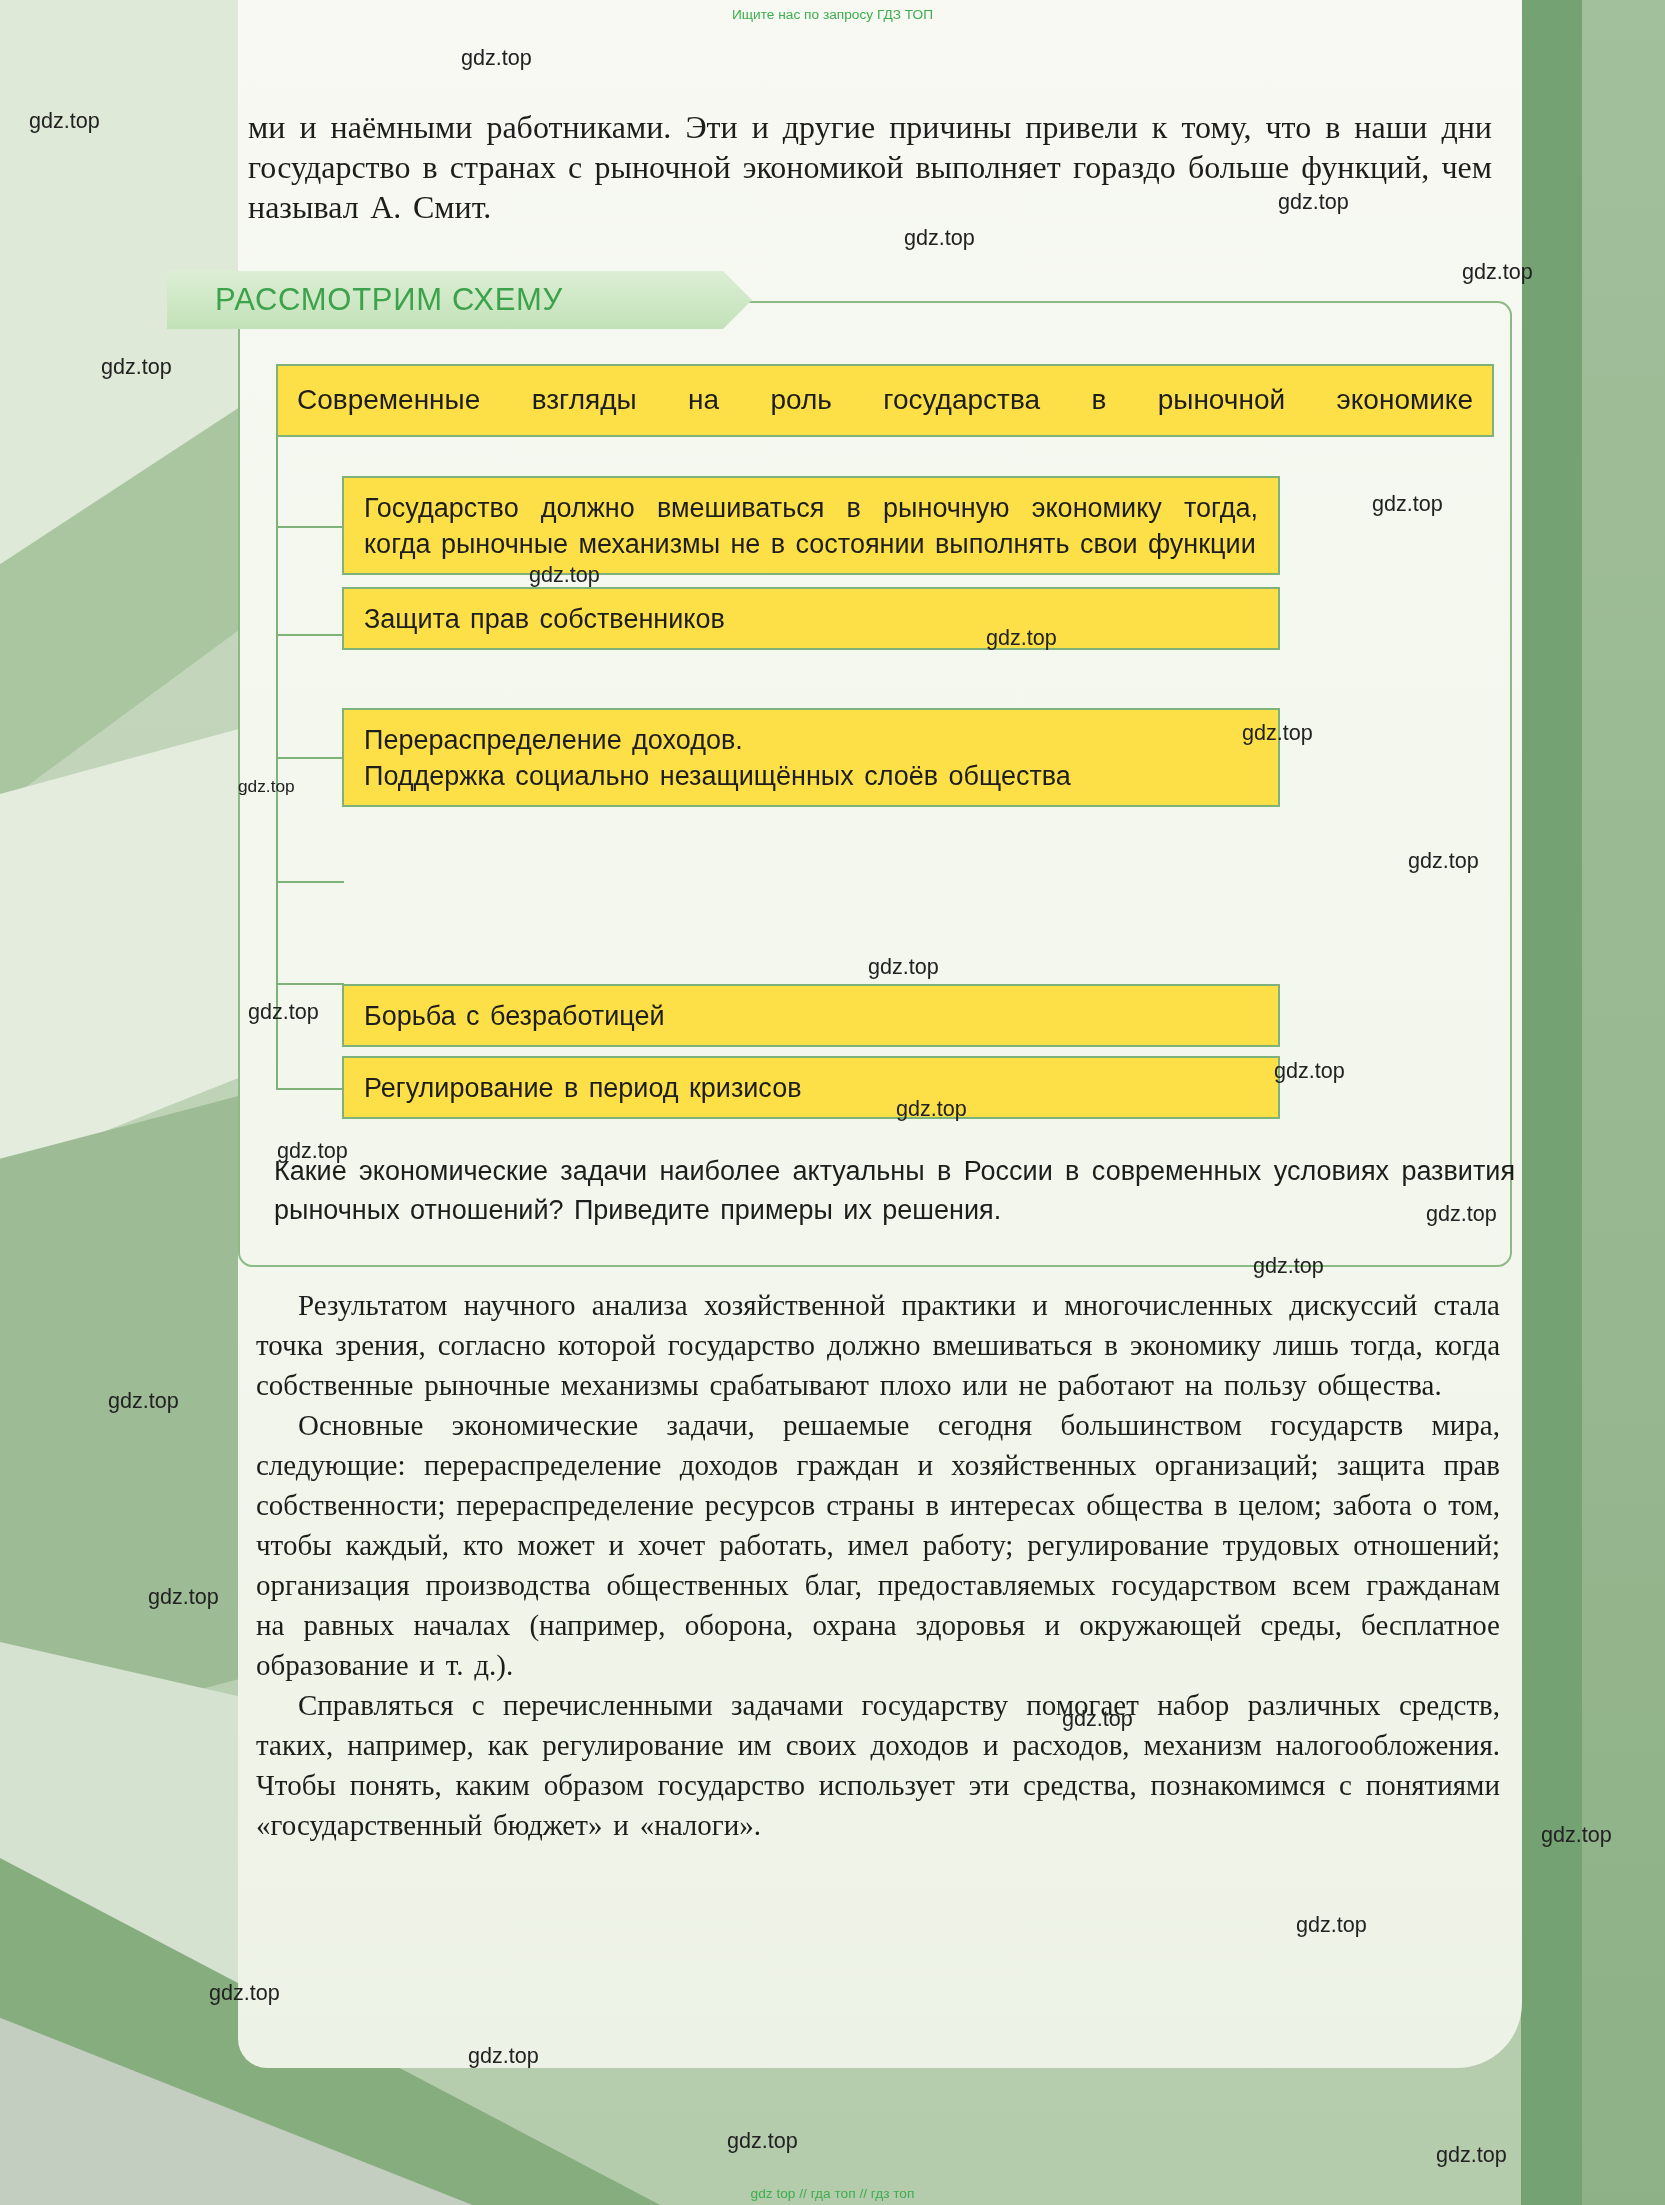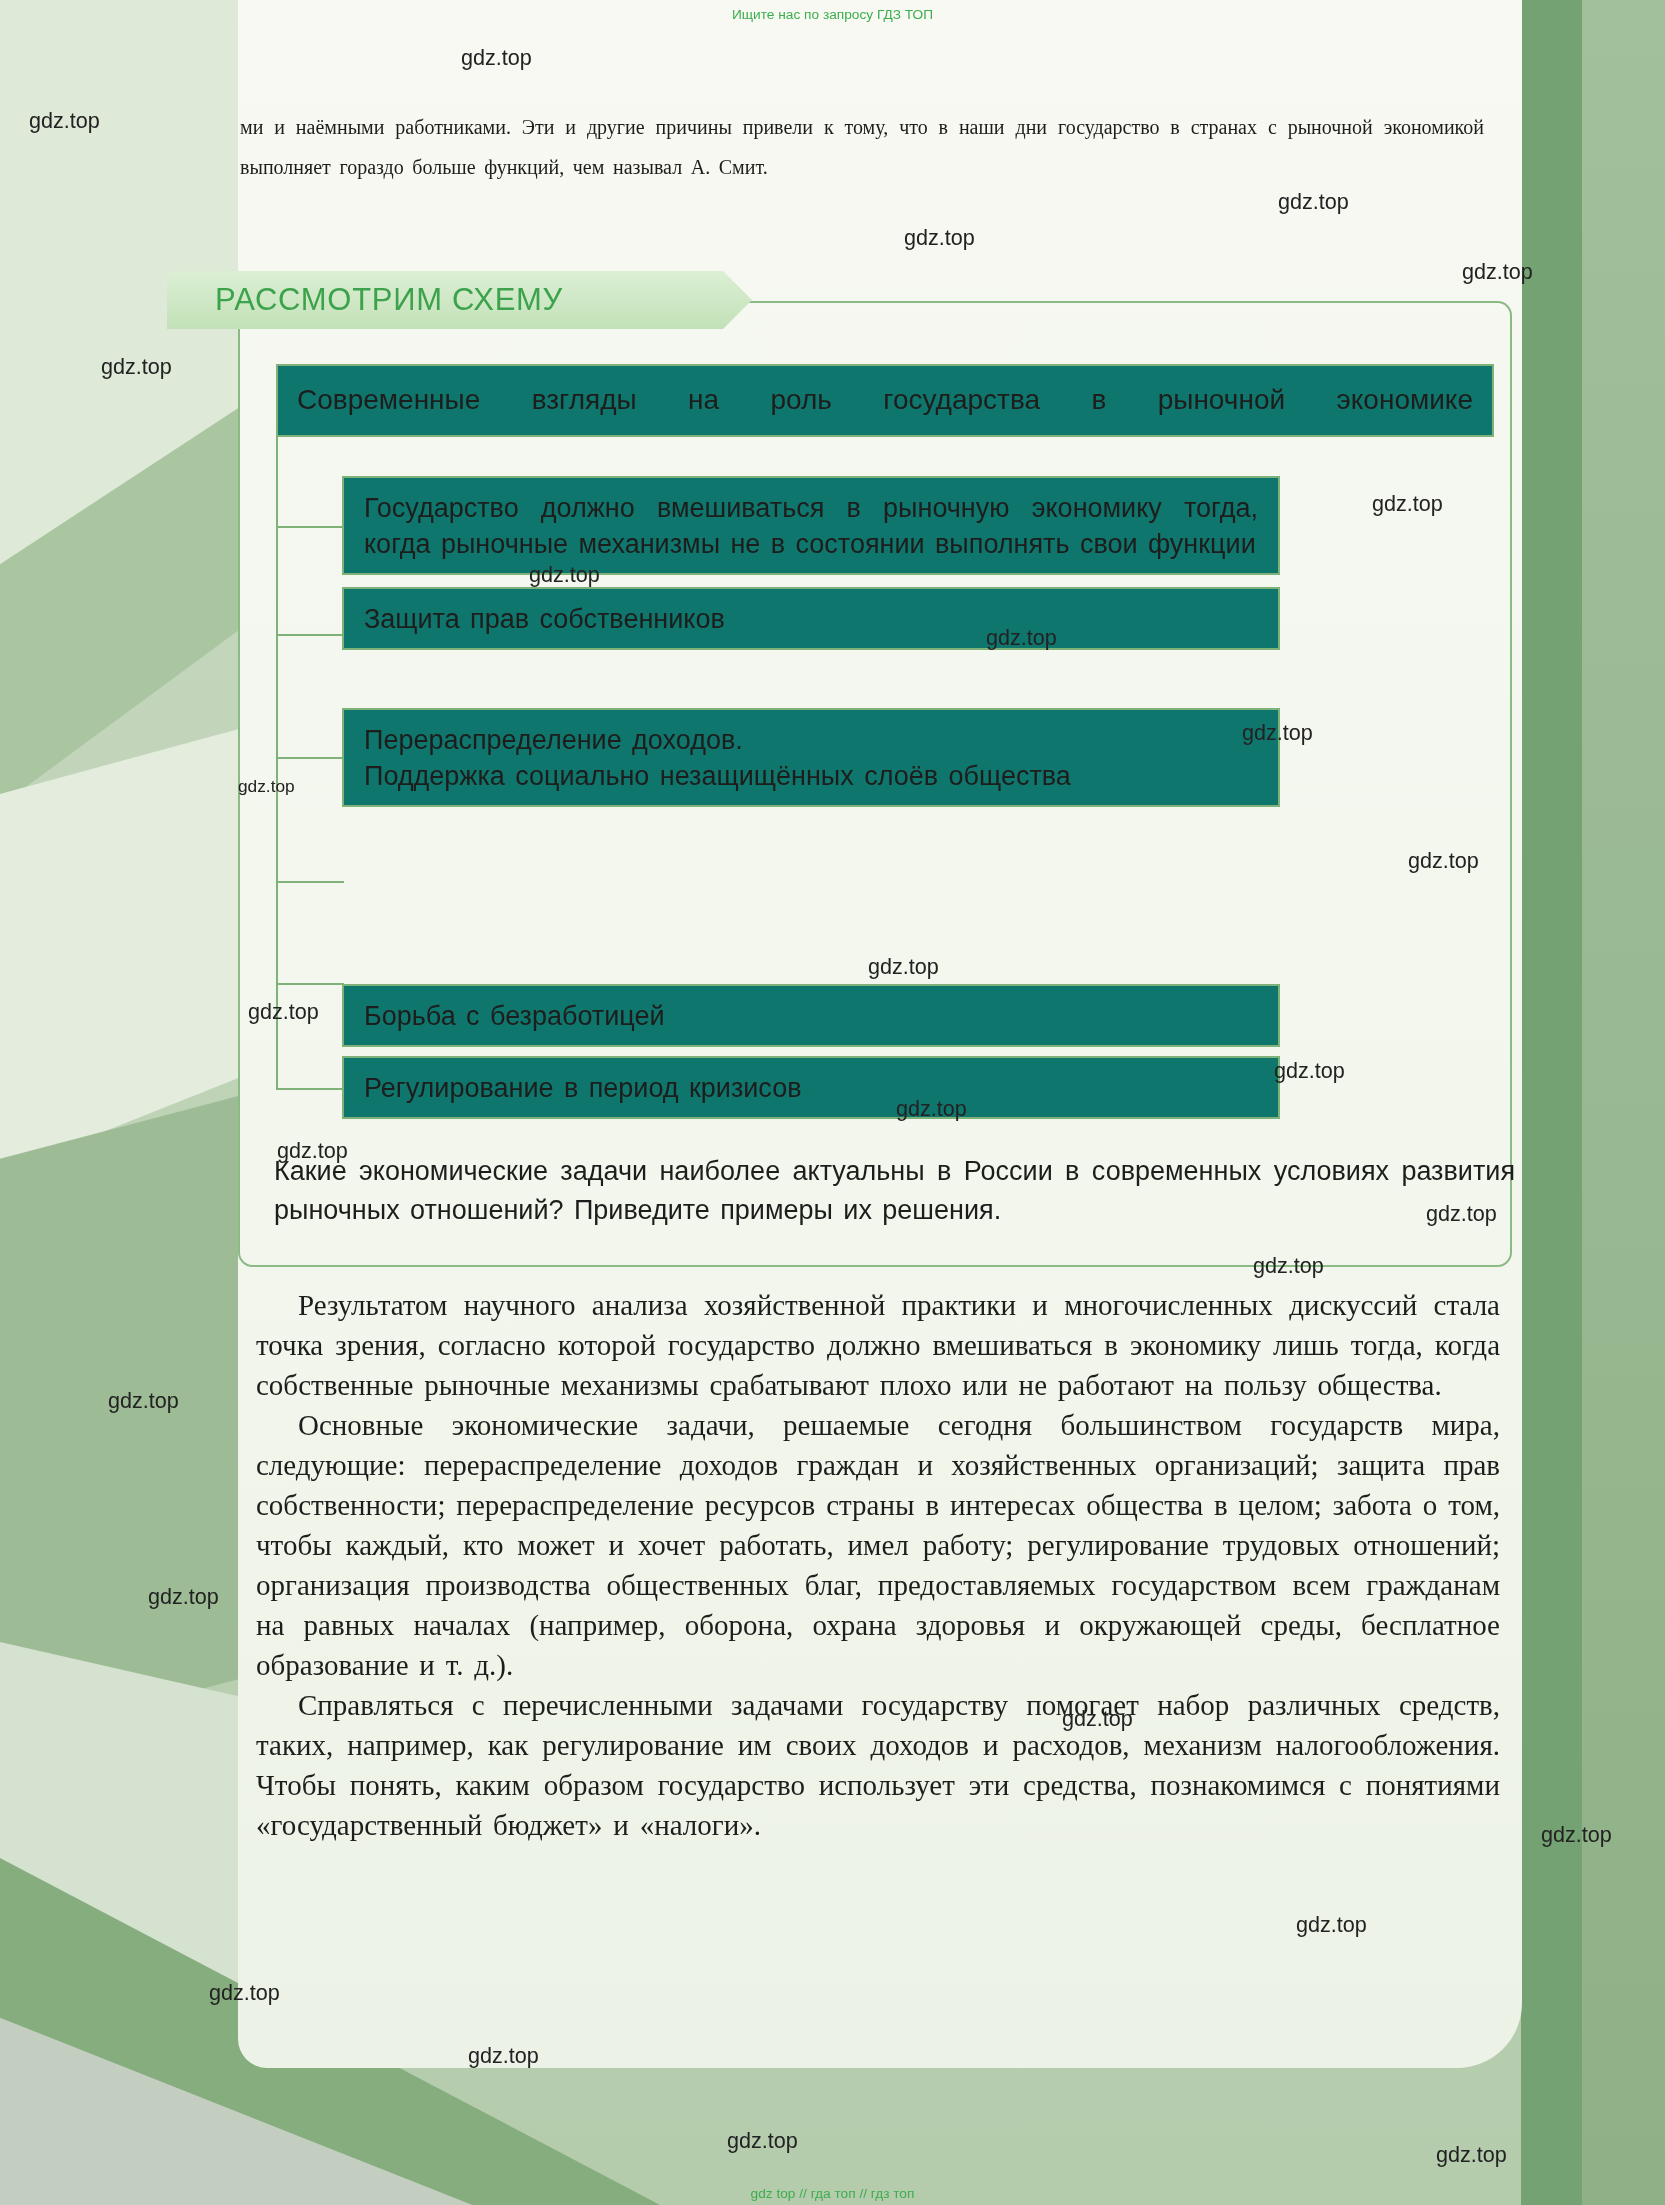--- a/index.html
+++ b/index.html
@@ -23,37 +23,37 @@
   
   #content-panel { position:absolute; left:238px; top:0; width:1284px; height:2068px;
     background:linear-gradient(180deg,#f7f9f2 0%,#f2f6ec 60%,#edf2e6 100%);
     border-radius:0 0 65px 29px; z-index:1; }
 
   .abs { position:absolute; z-index:2; }
 
   .tiny-note { width:100%; text-align:center; font-family:"Liberation Sans","DejaVu Sans",sans-serif;
     font-size:13.7px; color:#3cae4e; z-index:8; }
 
-  #intro-par { left:240px; top:107px; width:1244px; font-size:20px; line-height:40px;
+  #intro-par { left:248px; top:107px; width:1244px; font-size:32px; line-height:40px;
     text-align:justify; word-spacing:3.6px; }
 
   
   #banner { left:167px; top:271px; width:585px; height:58px; z-index:5;
     background:linear-gradient(180deg,#dcefd4 0%,#c2e1b8 100%);
     clip-path:polygon(0 0,556px 0,100% 50%,556px 100%,0 100%);
     box-shadow:0 2.2px 3.6px rgba(60,90,60,.25); }
   #banner span { display:block; line-height:58px; padding-left:48px;
     font-family:"Liberation Sans","DejaVu Sans",sans-serif; font-weight:normal;
     font-size:31px; letter-spacing:0.7px; color:#3da24c; }
 
   
   #scheme-box { left:238px; top:301px; width:1274px; height:966px; border:2.2px solid #8cba85;
     border-radius:14.4px; z-index:2; background:transparent; }
 
-  .green-box { position:absolute; background:#0f766e; border:2.2px solid #7fb279; z-index:3;
+  .green-box { position:absolute; background:#fde047; border:2.2px solid #7fb279; z-index:3;
     font-family:"Liberation Sans","DejaVu Sans",sans-serif; }
   #scheme-title { left:276px; top:364px; width:1218px; padding:14.4px 19px; font-size:28px;
     line-height:40px; text-align:justify; text-align-last:justify; }
   .item-box { left:342px; width:938px; padding:11.5px 20px; font-size:27px; line-height:36px;
     text-align:justify; word-spacing:2.9px; white-space:pre-line; }
   #item-0 { top:476px; }
   #item-1 { top:587px; }
   #item-2 { top:708px; }
   #item-3 { top:831px; }
   #item-4 { top:952px;margin-top:32px; }

